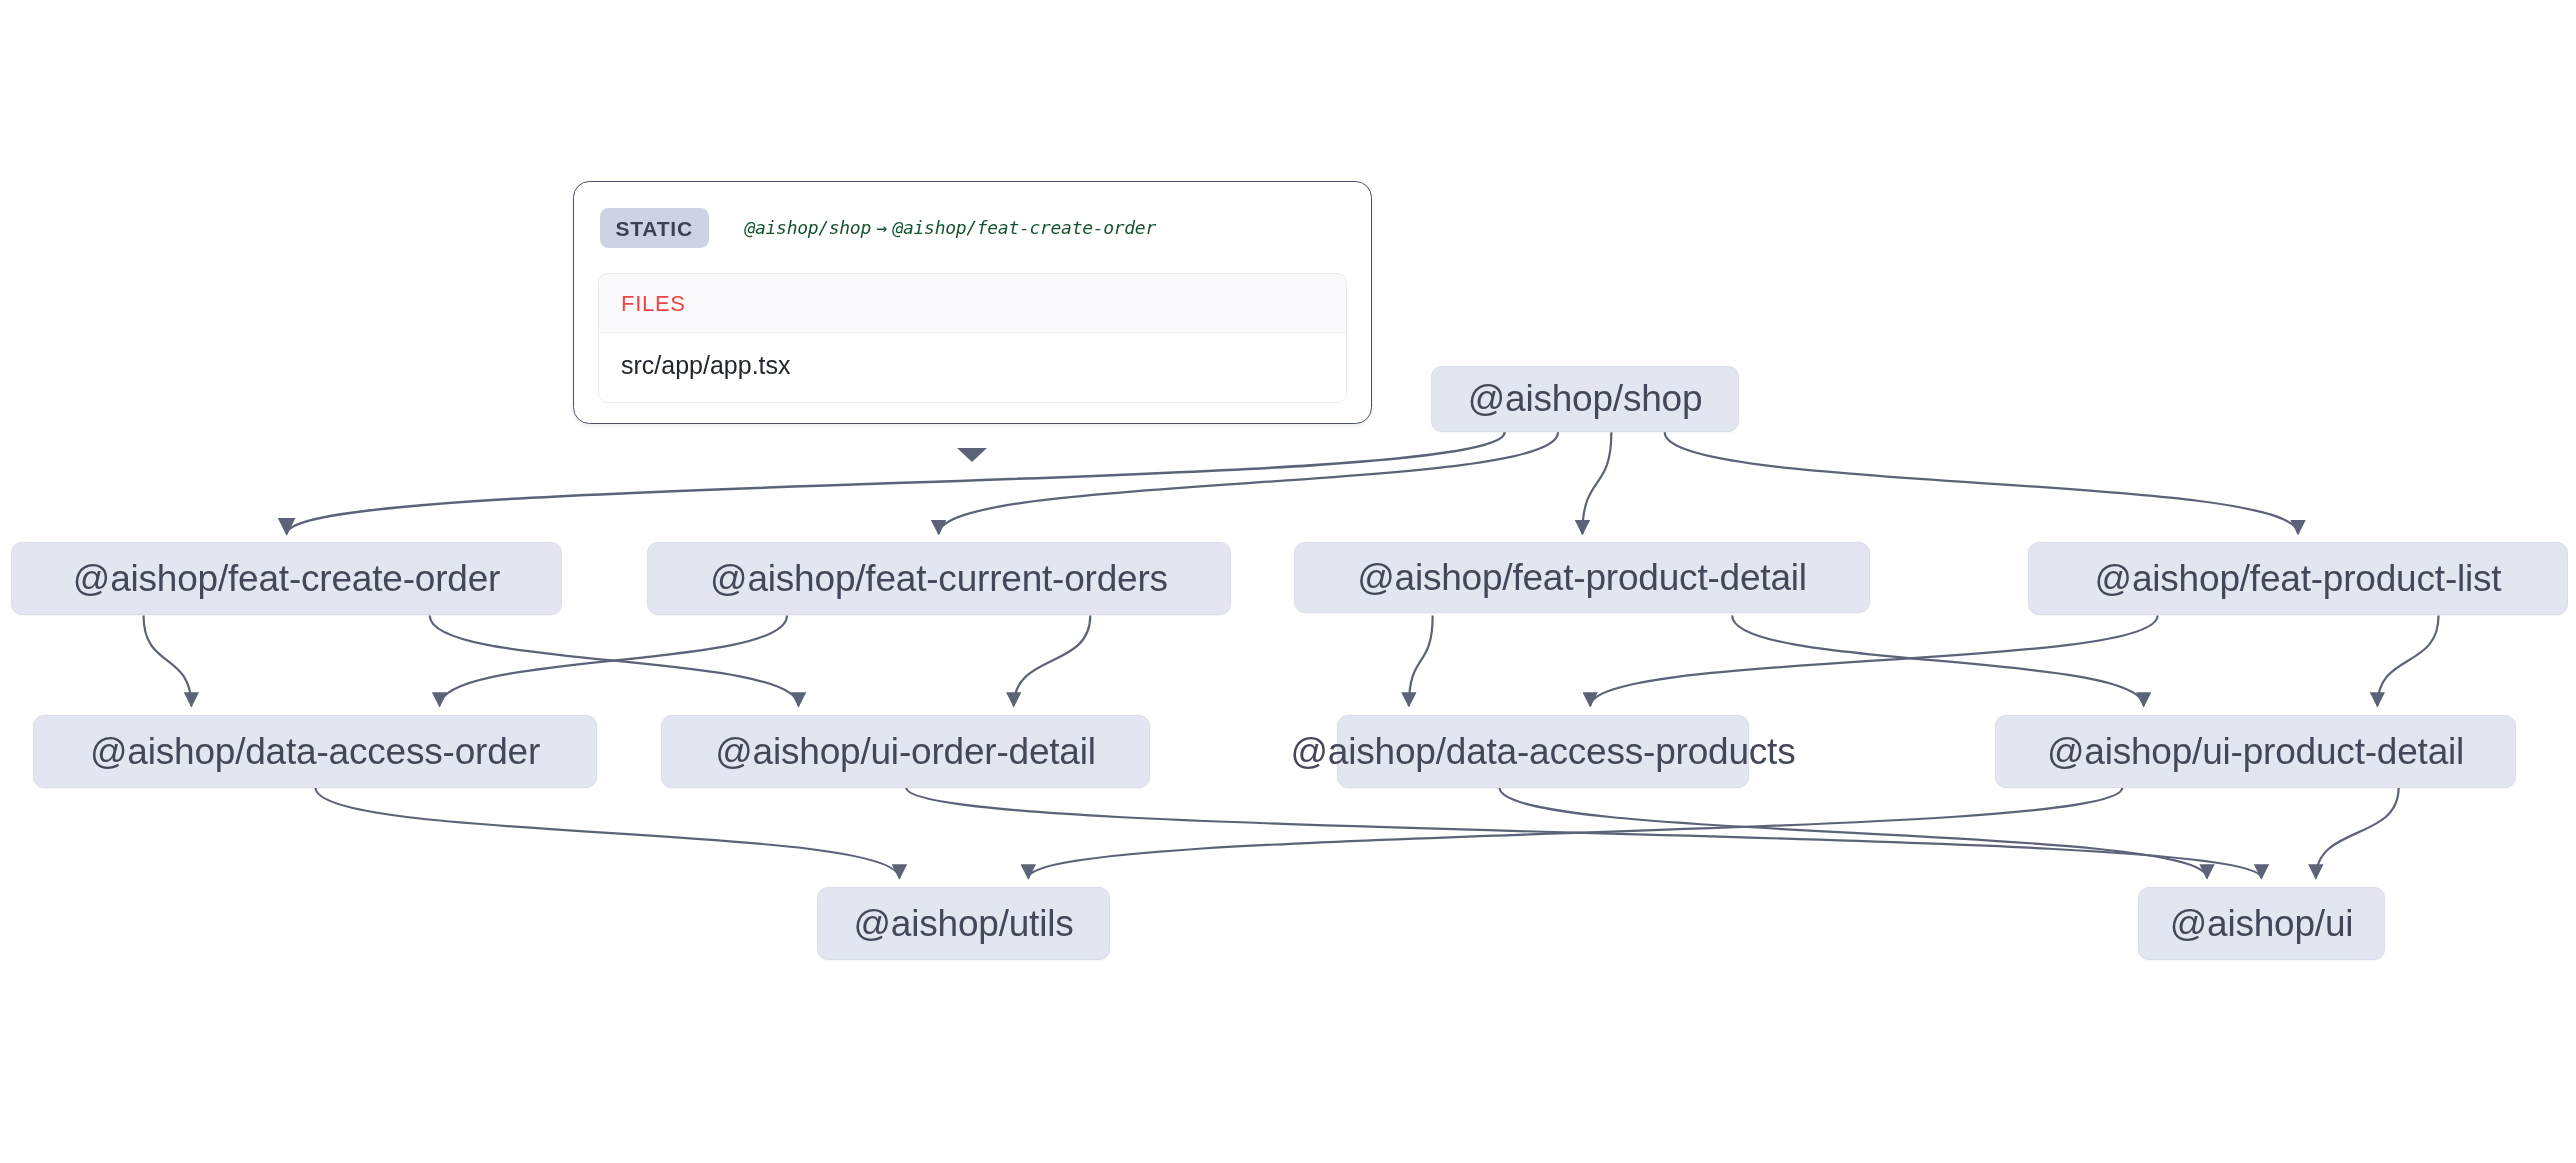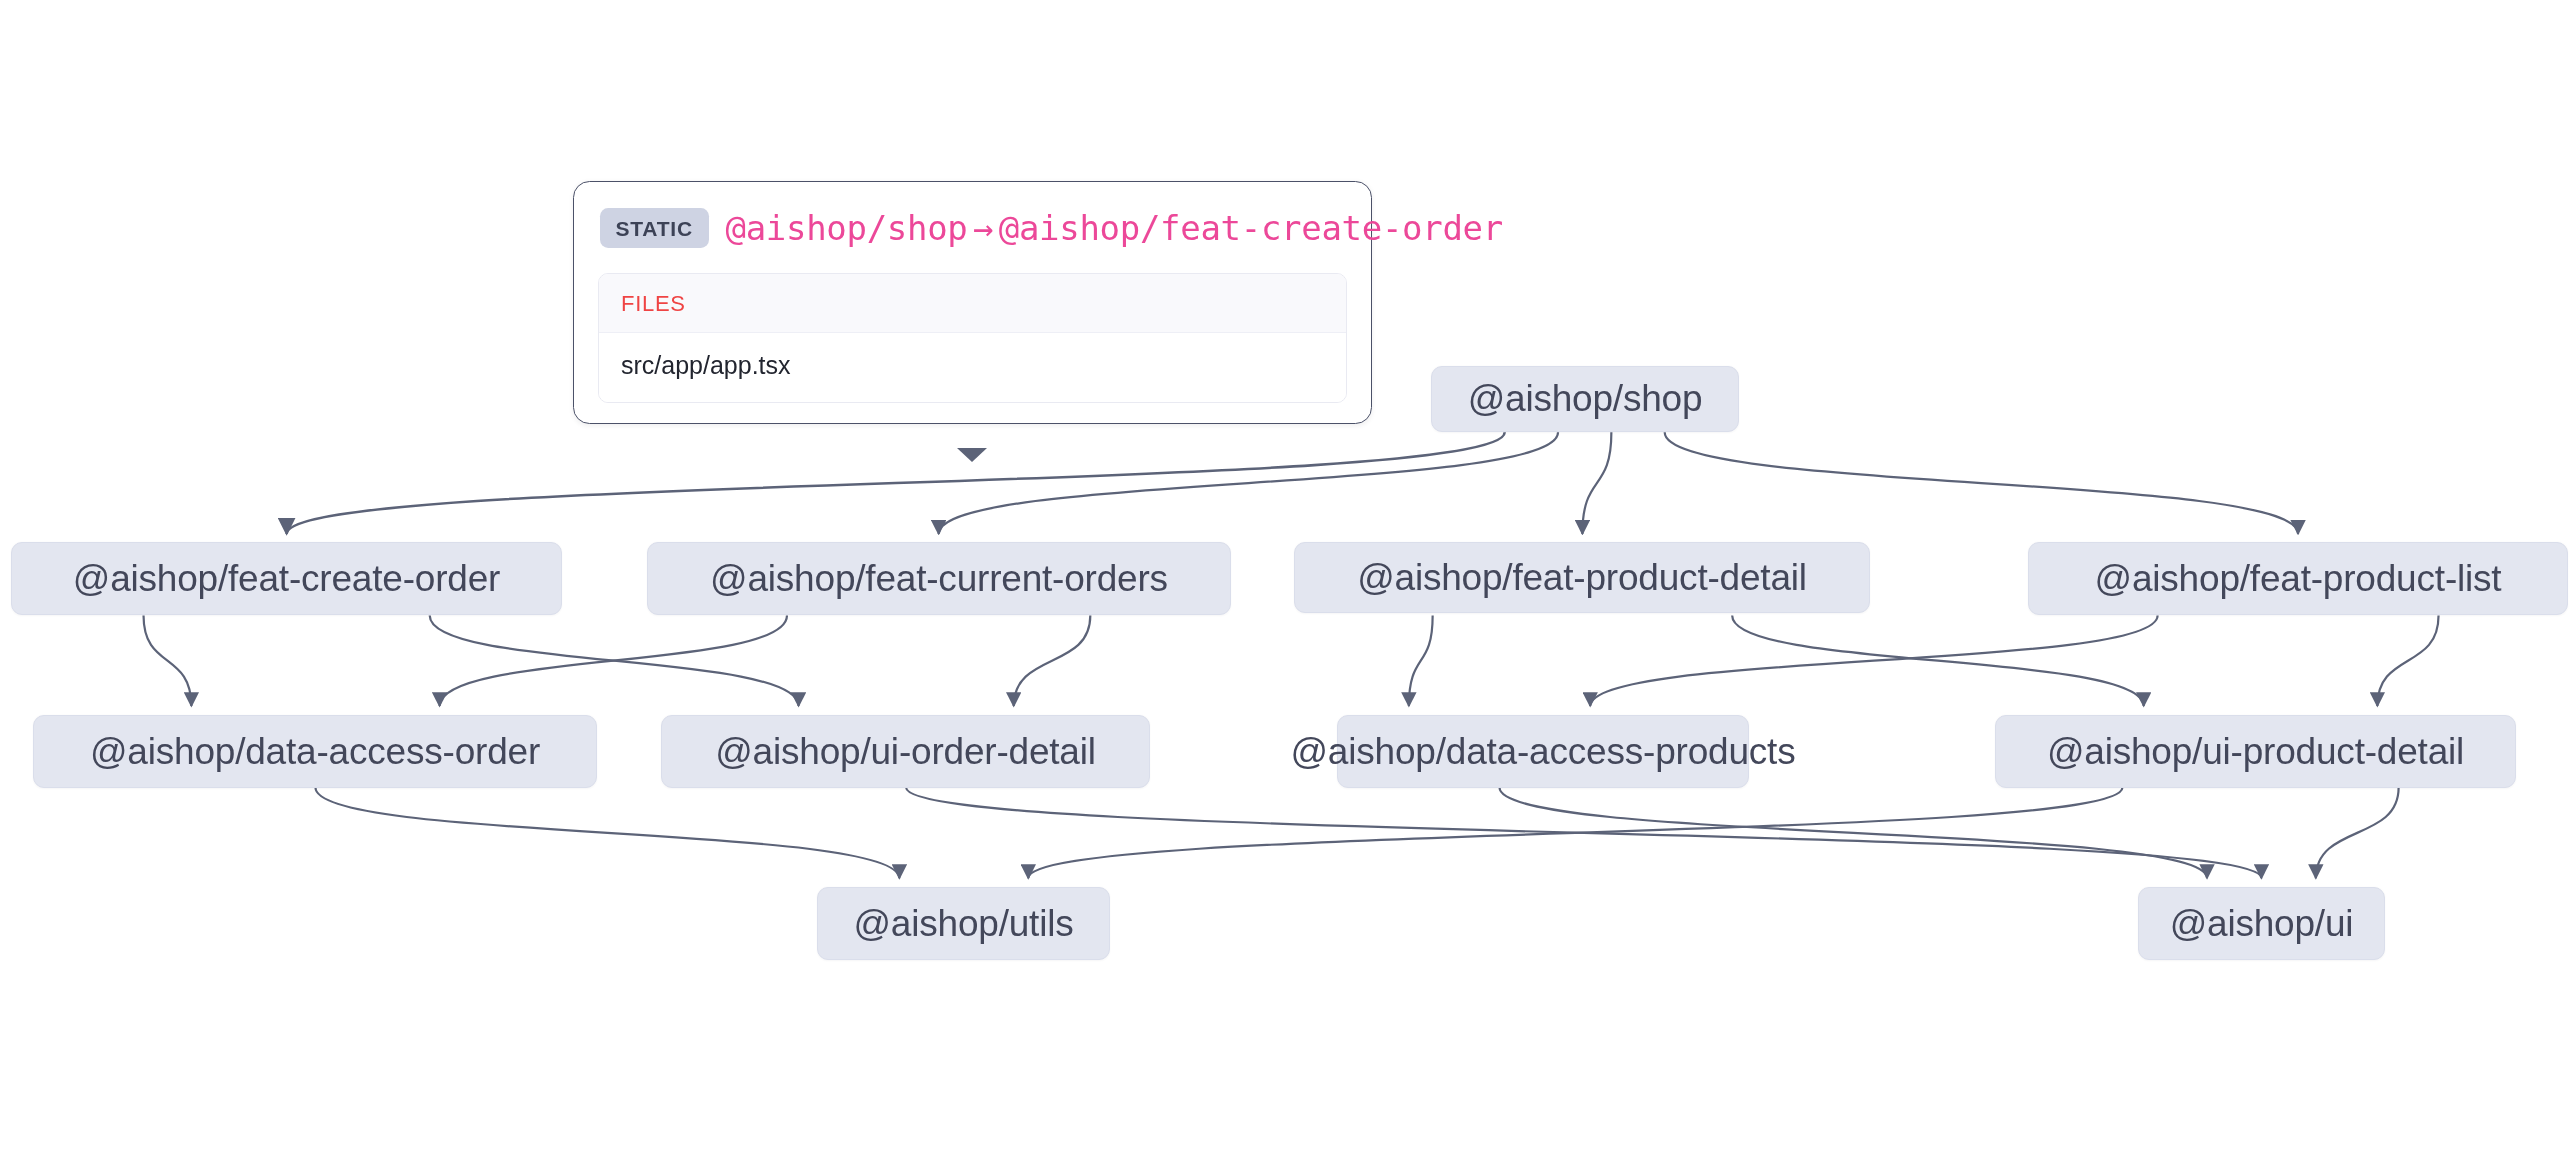--- a/index.html
+++ b/index.html
@@ -62,40 +62,41 @@
     background: #ffffff;
     border: 1.8px solid #4b5168;
     border-radius: 16.5px;
     padding: 24px 24px 20px 24px;
     z-index: 40;
     box-shadow: 0 1.8px 5.5px rgba(25,28,42,0.07);
   }
   #edge-tooltip .tt-head {
     display: flex;
     align-items: center;
-    gap: 17px;
+    gap: 36px;
     padding: 1.8px 0 5.5px 1.8px;
   }
   .tt-badge {
     background: #ced3e3;
     color: #3c4256;
     font-size: 21px;
     font-weight: 700;
     letter-spacing: 0.8px;
     border-radius: 8.2px;
     padding: 10px 15.6px 9.2px 15.6px;
     line-height: 1;
     font-family: "Liberation Sans", sans-serif;
   }
   .tt-route {
     font-family: "DejaVu Sans Mono", monospace;
-    font-size: 34px;
-    color: #ec4899;
+    font-size: 18px;
+    color: #14532d;
     letter-spacing: -0.3px;
     white-space: nowrap;
+    font-style: italic;
   }
   .tt-route .tt-arrow { padding: 0 5.5px; }
 
   .tt-panel {
     margin-top: 20px;
     border: 0.9px solid #e9eaf2;
     border-radius: 10px;
     overflow: hidden;
     background: #ffffff;
   }

